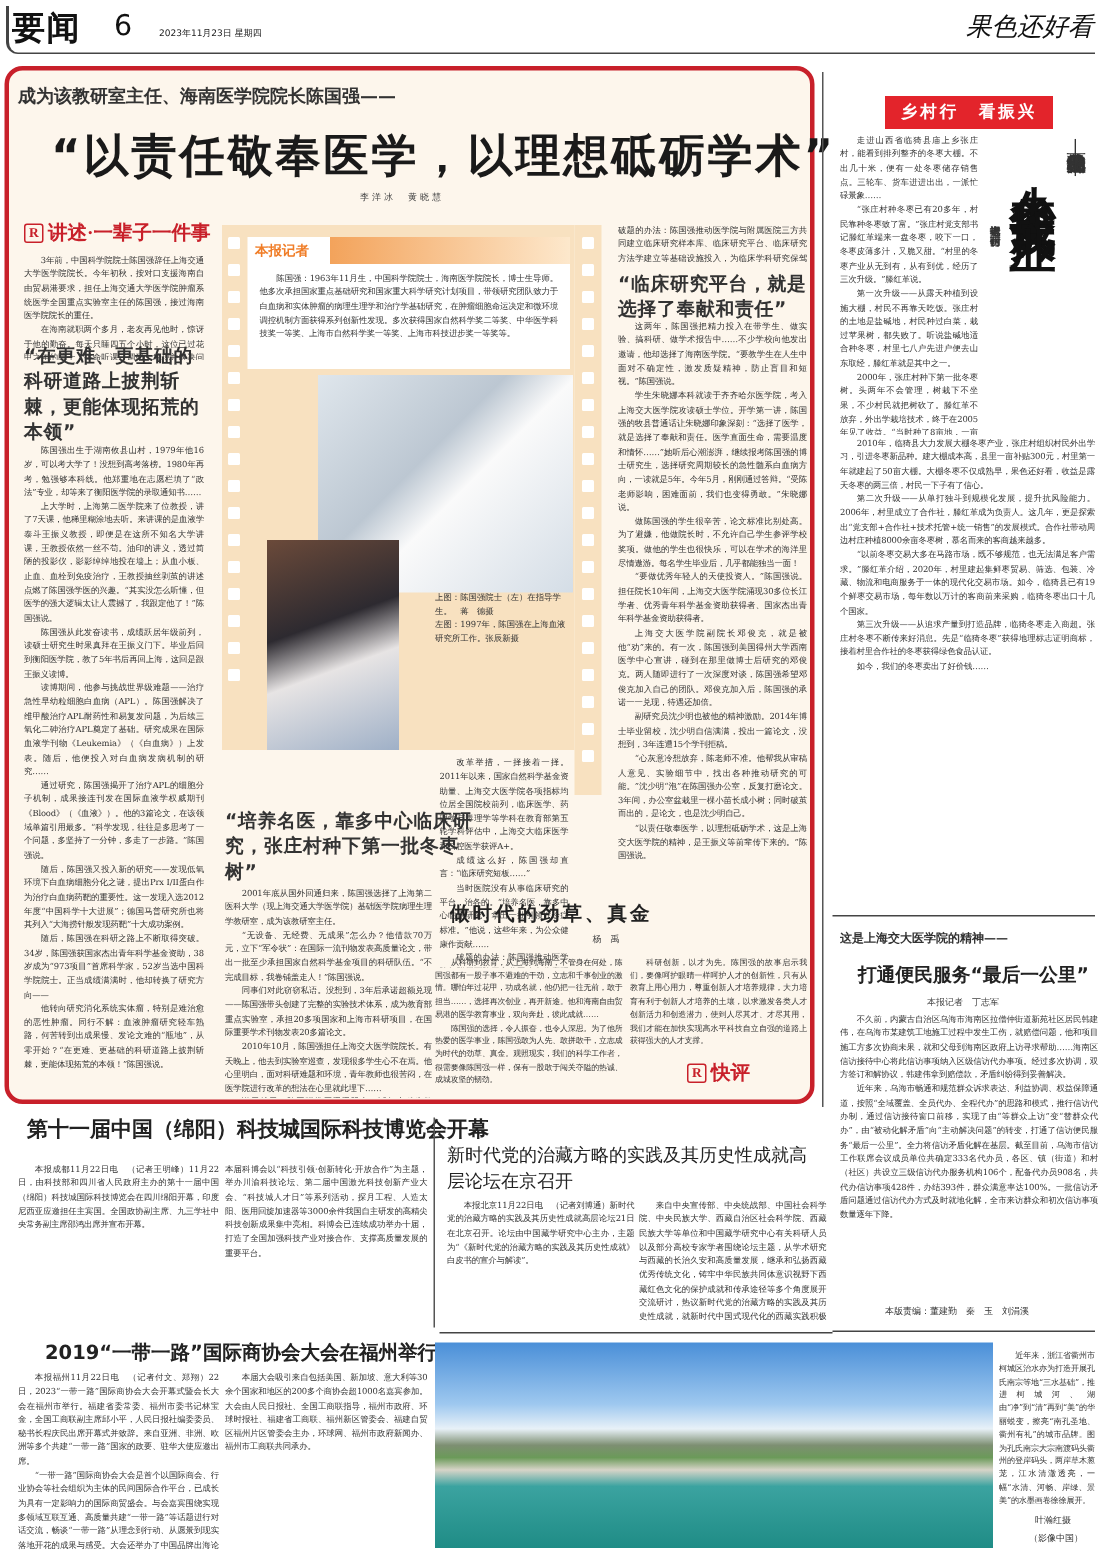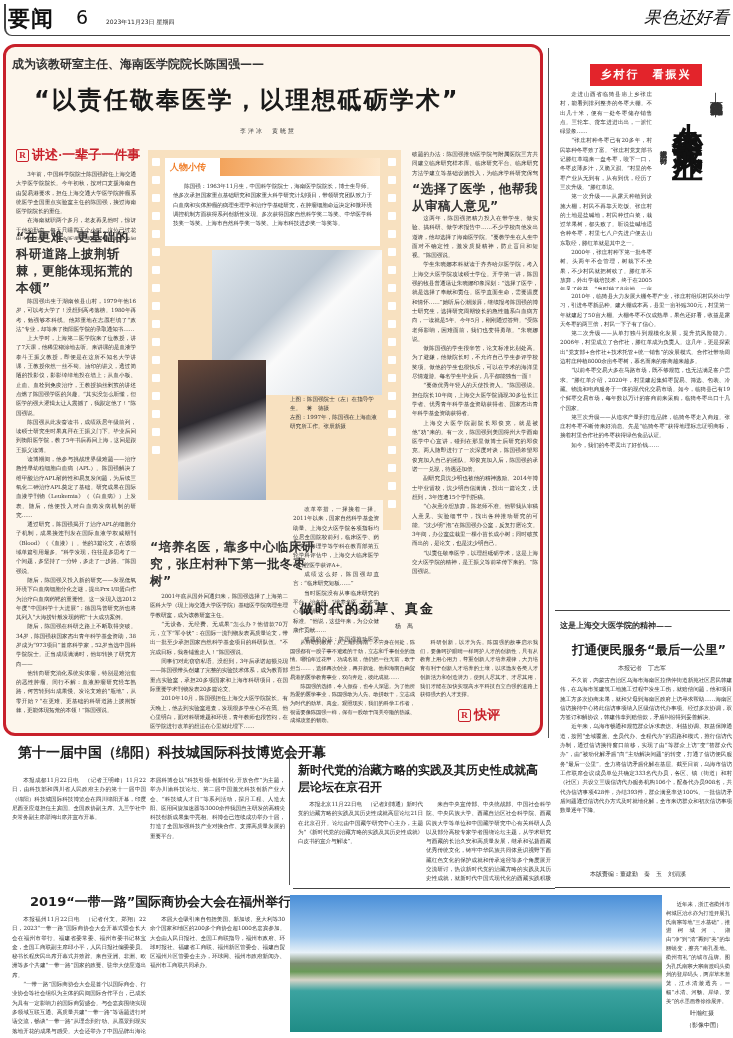--- a/index.html
+++ b/index.html
@@ -9,21 +9,21 @@
 .txt p{text-indent:2em}
 
 .mast{left:4px;top:4px;width:726px;height:32px;border-bottom:1.5px solid #444;border-left:2px solid #444;border-bottom-left-radius:8px}
 .sec{left:8px;top:4px;font-size:22px;font-weight:bold;font-family:"DejaVu Sans",sans-serif;color:#111;letter-spacing:1px}
 .pgno{left:76px;top:6px;font-size:19px;font-family:"DejaVu Sans",sans-serif;color:#111}
 .date{left:106px;top:18px;font-size:6px;font-family:"DejaVu Sans",sans-serif;color:#222}
 .logo{right:4px;top:6px;font-size:17px;font-style:italic;font-family:"DejaVu Serif",serif;color:#111}
 
 .feat{left:3px;top:44px;width:540px;height:290px;height:692px;border:3px solid #c8202a;border-radius:12px;background:#fdf6ec}
 .kicker{left:12px;top:56px;font-size:12px;font-weight:bold;color:#333}
-.headline{left:34px;top:84px;font-size:24px;font-weight:bold;font-family:"DejaVu Sans",sans-serif;color:#1a1a1a;letter-spacing:2px}
+.headline{left:34px;top:84px;font-size:30px;font-weight:bold;font-family:"DejaVu Sans",sans-serif;color:#1a1a1a;letter-spacing:2px}
 .byline{left:240px;top:127px;font-size:6px;color:#444;letter-spacing:2px}
 .r-head{font-size:13px;color:#c8202a;font-family:Liberation Serif, serif;font-weight:bold}
 .r-badge{display:inline-block;width:13px;height:13px;border:1.5px solid #c8202a;border-radius:2px;font-size:9px;text-align:center;line-height:10px;margin-right:3px;vertical-align:1px}
 .subh{font-size:12.5px;line-height:17px;color:#333;font-family:"DejaVu Sans",sans-serif;font-weight:bold;letter-spacing:.5px}
 
 .film{left:148px;top:150px;width:235px;height:350px;background:#f8e1c0}
 .film2{left:383px;top:150px;width:18px;height:380px;background:#f8e1c0}
 .hole{position:absolute;width:8px;height:8px;background:#fff;border-radius:1px}
 .bioHeader{left:165px;top:158px;width:215px;height:18px;background:linear-gradient(90deg,#fff 0 55px,#f3a35b 55px,#fde8cc);}
 .bioTag{left:170px;top:161px;font-size:9px;color:#f07d27;font-weight:bold;font-family:"DejaVu Sans",sans-serif}
@@ -107,21 +107,21 @@
     <div class="hole" style="left:5px;top:224px"></div>
     <div class="hole" style="left:5px;top:242px"></div>
     <div class="hole" style="left:5px;top:260px"></div>
     <div class="hole" style="left:5px;top:278px"></div>
     <div class="hole" style="left:5px;top:296px"></div>
     <div class="hole" style="left:5px;top:314px"></div>
     <div class="hole" style="left:5px;top:332px"></div>
     <div class="hole" style="left:5px;top:350px"></div>
 </div>
 <div class="p bioHeader"></div>
-<div class="p bioTag">人物小传</div>
+<div class="p bioTag">本报记者</div>
 <div class="p bio txt">
     <p>陈国强：1963年11月生，中国科学院院士，海南医学院院长，博士生导师。他多次承担国家重点基础研究和国家重大科学研究计划项目，带领研究团队致力于白血病和实体肿瘤的病理生理学和治疗学基础研究，在肿瘤细胞命运决定和微环境调控机制方面获得系列创新性发现。多次获得国家自然科学奖二等奖、中华医学科技奖一等奖、上海市自然科学奖一等奖、上海市科技进步奖一等奖等。</p>
   </div>
 <div class="p photo1"></div>
 <div class="p photo2"></div>
 <div class="p cap" style="white-space:pre-line">上图：陈国强院士（左）在指导学生。　蒋　德摄
 左图：1997年，陈国强在上海血液研究所工作。张辰新摄</div>
 
 <div class="p subh" style="left:150px;top:538px;width:175px">“培养名医，靠多中心临床研究，张庄村种下第一批冬枣树”</div>
 <div class="p txt" style="left:150px;top:592px;width:138px;height:140px">
@@ -135,21 +135,21 @@
 <div class="p txt" style="left:293px;top:505px;width:86px;height:140px">
   <p>改革举措，一择接着一择。2011年以来，国家自然科学基金资助量、上海交大医学院各项指标均位居全国院校前列，临床医学、药理学与毒理学等学科在教育部第五轮学科评估中，上海交大临床医学和口腔医学获评A+。</p>
   <p>成绩这么好，陈国强却直言：“临床研究短板……”</p>
   <p>当时医院没有从事临床研究的平台，治各的。“培养名医，靠多中心临床研究，拿出一批引领性诊疗标准。”他说，这些年来，为公众健康作贡献……</p>
   <p>破题的办法：陈国强推动医学院与附属医院三方共同建立临床研究样本库、临床研究平台、临床研究方法学建立等基础设施投入，为临床学科研究保驾护航。</p>
 </div>
 
 <div class="p txt" style="left:412px;top:150px;width:126px;height:28px">
   <p style="text-indent:0">破题的办法：陈国强推动医学院与附属医院三方共同建立临床研究样本库、临床研究平台、临床研究方法学建立等基础设施投入，为临床学科研究保驾护航。</p>
 </div>
-<div class="p subh" style="left:412px;top:180px;width:126px">“选择了医学，他帮我从审稿人意见”</div>
+<div class="p subh" style="left:412px;top:180px;width:126px">“临床研究平台，就是选择了奉献和责任”</div>
 <div class="p txt" style="left:412px;top:214px;width:126px;height:370px">
   <p>这两年，陈国强把精力投入在带学生、做实验、搞科研、做学术报告中……不少学校向他发出邀请，他却选择了海南医学院。“要教学生在人生中面对不确定性，激发质疑精神，防止盲目和短视。”陈国强说。</p>
   <p>学生朱晓娜本科就读于齐齐哈尔医学院，考入上海交大医学院攻读硕士学位。开学第一讲，陈国强的牧县普通话让朱晓娜印象深刻：“选择了医学，就是选择了奉献和责任。医学直面生命，需要温度和情怀……”她听后心潮澎湃，继续报考陈国强的博士研究生，选择研究周期较长的急性髓系白血病方向，一读就是5年。今年5月，刚刚通过答辩。“受陈老师影响，困难面前，我们也变得勇敢。”朱晓娜说。</p>
   <p>做陈国强的学生很辛苦，论文标准比别处高。为了避嫌，他做院长时，不允许自己学生参评学校奖项。做他的学生也很快乐，可以在学术的海洋里尽情遨游。每名学生毕业后，几乎都能独当一面！</p>
   <p>“要做优秀年轻人的天使投资人。”陈国强说。担任院长10年间，上海交大医学院涌现30多位长江学者、优秀青年科学基金资助获得者、国家杰出青年科学基金资助获得者。</p>
   <p>上海交大医学院副院长邓俊克，就是被他“劝”来的。有一次，陈国强到美国得州大学西南医学中心宣讲，碰到在那里做博士后研究的邓俊克。两人随即进行了一次深度对谈，陈国强希望邓俊克加入自己的团队。邓俊克加入后，陈国强的承诺一一兑现，待遇还加倍。</p>
   <p>副研究员沈少明也被他的精神激励。2014年博士毕业留校，沈少明自信满满，投出一篇论文，没想到，3年连遭15个学刊拒稿。</p>
   <p>“心灰意冷想放弃，陈老师不准。他帮我从审稿人意见、实验细节中，找出各种推动研究的可能。”沈少明“泡”在陈国强办公室，反复打磨论文。3年间，办公室盆栽里一棵小苗长成小树；同时破茧而出的，是论文，也是沈少明自己。</p>
   <p>“以责任敬奉医学，以理想砥砺学术，这是上海交大医学院的精神，是王振义等前辈传下来的。”陈国强说。</p>
 </div>
@@ -208,21 +208,21 @@
 
 <div class="p" style="left:30px;top:893px;font-size:13px;color:#222;font-family:'DejaVu Sans',sans-serif;font-weight:bold">2019“一带一路”国际商协会大会在福州举行</div>
 <div class="p txt" style="left:12px;top:915px;width:134px;height:120px">
   <p>本报福州11月22日电　（记者付文、郑翔）22日，2023“一带一路”国际商协会大会开幕式暨会长大会在福州市举行。福建省委常委、福州市委书记林宝金，全国工商联副主席邱小平，人民日报社编委委员、秘书长程庆民出席开幕式并致辞。来自亚洲、非洲、欧洲等多个共建“一带一路”国家的政要、驻华大使应邀出席。</p>
   <p>“一带一路”国际商协会大会是首个以国际商会、行业协会等社会组织为主体的民间国际合作平台，已成长为具有一定影响力的国际商贸盛会。与会嘉宾围绕实现多领域互联互通、高质量共建“一带一路”等话题进行对话交流，畅谈“一带一路”从理念到行动、从愿景到现实落地开花的成果与感受。大会还举办了中国品牌出海论坛等7个平行分论坛活动。</p>
 </div>
 <div class="p txt" style="left:150px;top:915px;width:135px;height:120px">
   <p>本届大会吸引来自包括美国、新加坡、意大利等30余个国家和地区的200多个商协会超1000名嘉宾参加。大会由人民日报社、全国工商联指导，福州市政府、环球时报社、福建省工商联、福州新区管委会、福建自贸区福州片区管委会主办，环球网、福州市政府新闻办、福州市工商联共同承办。</p>
 </div>
 
-<div class="p" style="left:298px;top:762px;font-size:12px;color:#222;font-family:'DejaVu Sans',sans-serif;font-weight:bold;width:250px">新时代党的治藏方略的实践及其历史性成就高层论坛在京召开</div>
+<div class="p" style="left:298px;top:762px;font-size:12px;color:#222;font-family:'DejaVu Sans',sans-serif;font-weight:normal;width:250px">新时代党的治藏方略的实践及其历史性成就高层论坛在京召开</div>
 <div class="p txt" style="left:298px;top:800px;width:125px;height:82px">
   <p>本报北京11月22日电　（记者刘博通）新时代党的治藏方略的实践及其历史性成就高层论坛21日在北京召开。论坛由中国藏学研究中心主办，主题为“《新时代党的治藏方略的实践及其历史性成就》白皮书的宣介与解读”。</p>
 </div>
 <div class="p txt" style="left:426px;top:800px;width:125px;height:82px">
   <p>来自中央宣传部、中央统战部、中国社会科学院、中央民族大学、西藏自治区社会科学院、西藏民族大学等单位和中国藏学研究中心有关科研人员以及部分高校专家学者围绕论坛主题，从学术研究与西藏的长治久安和高质量发展，继承和弘扬西藏优秀传统文化，铸牢中华民族共同体意识视野下西藏红色文化的保护成就和传承途径等多个角度展开交流研讨，热议新时代党的治藏方略的实践及其历史性成就，就新时代中国式现代化的西藏实践积极建言献策。与会者一致认为，白皮书的发布具有重要历史意义。白皮书以翔实的数据和大量事实，系统全面展示了在新征程上做好西藏工作，继续谱写西藏长治久安和高质量发展绚烂华章的坚强决心和坚定信心。</p>
 </div>
 <div class="p hr" style="left:293px;top:888px;width:262px"></div>
 
 <div class="p river" style="left:290px;width:372px;top:895px;height:137px"></div>
 <div class="p txt" style="left:666px;top:900px;width:64px;height:110px;font-size:5.4px;line-height:8.8px">

